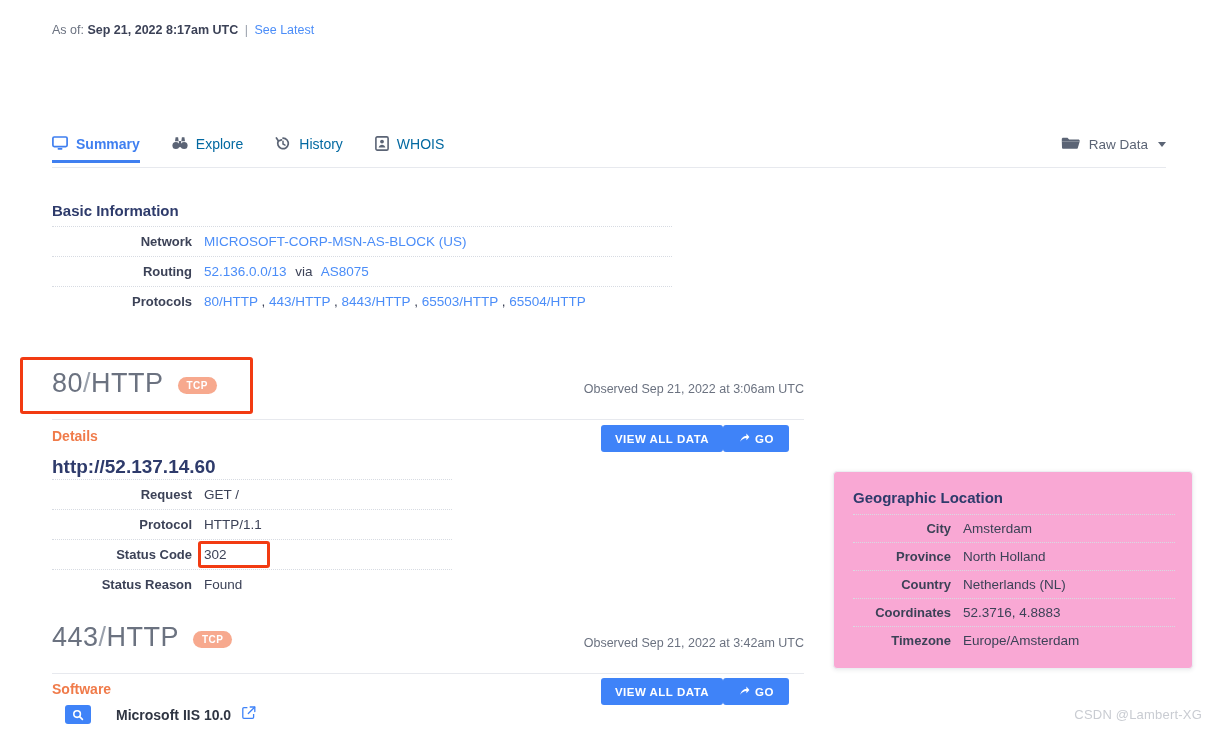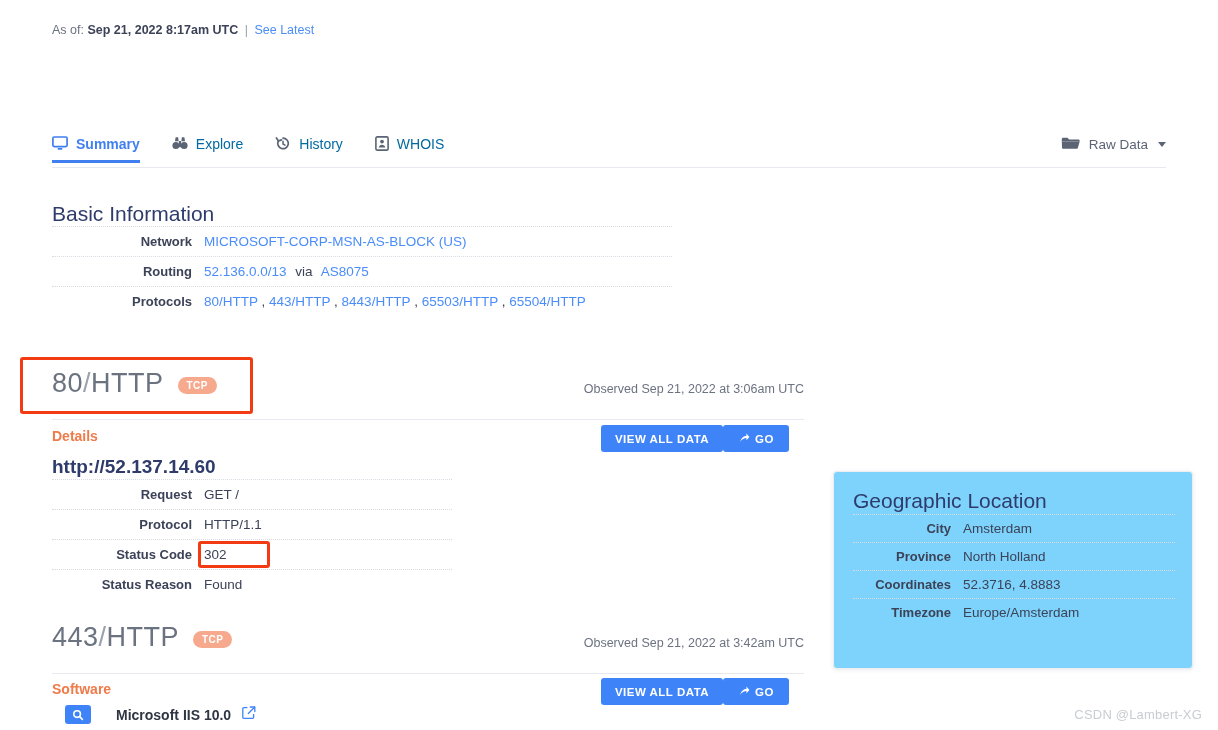--- a/index.html
+++ b/index.html
@@ -51,21 +51,21 @@
     position:absolute; right:0; top:0; display:flex; align-items:center; gap:9px;
     font-size:13.5px; color:#5b6475; padding-bottom:9px; cursor:pointer;
   }
   .caret {
     width:0;height:0;border-left:4px solid transparent;border-right:4px solid transparent;
     border-top:5px solid #5b6475; display:inline-block; margin-left:1px;
   }
 
   
   .sec-title {
-    position:absolute; font-size:21px; font-weight:normal; color:#2e3b6b;
+    position:absolute; font-size:15px; font-weight:bold; color:#2e3b6b;
   }
 
   
   .kv { position:absolute; }
   .kv .row {
     display:flex; align-items:center;
     border-top:1px dotted #d7dbe2;
     height:30px;
   }
   .kv .row:first-child { border-top:1px dotted #d7dbe2; }
@@ -111,21 +111,21 @@
     font-size:11.5px; font-weight:bold; letter-spacing:.5px;
     height:27px; display:flex; align-items:center; justify-content:center;
     cursor:pointer; font-family:"Liberation Sans", sans-serif;
   }
   .btn-viewall { width:122px; }
   .btn-go { width:66px; gap:5px; }
 
   
   .geocard {
     position:absolute; left:833px; top:471px; width:360px; height:198px;
-    background:#7dd3fc; border:1px solid #eceef2; border-radius:4px;
+    background:#f9a8d4; border:1px solid #eceef2; border-radius:4px;
     box-shadow:0 1px 4px rgba(40,50,70,.10);
   }
 
   
   .softrow { position:absolute; display:flex; align-items:center; gap:11px; }
   .soft-icon {
     width:26px;height:19px;background:#3f83f8;border-radius:3px;
     display:flex;align-items:center;justify-content:center;
   }
   .soft-name { font-size:14px; font-weight:bold; color:#2f3542;padding-left:14px; }
@@ -329,20 +329,24 @@
     <div class="kv" style="left:19px; top:42px; width:322px;">
       <div class="row" style="height:28px;">
         <div class="k" style="width:110px;">City</div>
         <div class="v">Amsterdam</div>
       </div>
       <div class="row" style="height:28px;">
         <div class="k" style="width:110px;">Province</div>
         <div class="v">North Holland</div>
       </div>
       <div class="row" style="height:28px;">
+        <div class="k" style="width:110px;">Country</div>
+        <div class="v">Netherlands (NL)</div>
+      </div>
+      <div class="row" style="height:28px;">
         <div class="k" style="width:110px;">Coordinates</div>
         <div class="v">52.3716, 4.8883</div>
       </div>
       <div class="row" style="height:28px;">
         <div class="k" style="width:110px;">Timezone</div>
         <div class="v">Europe/Amsterdam</div>
       </div>
     </div>
   </div>
 

